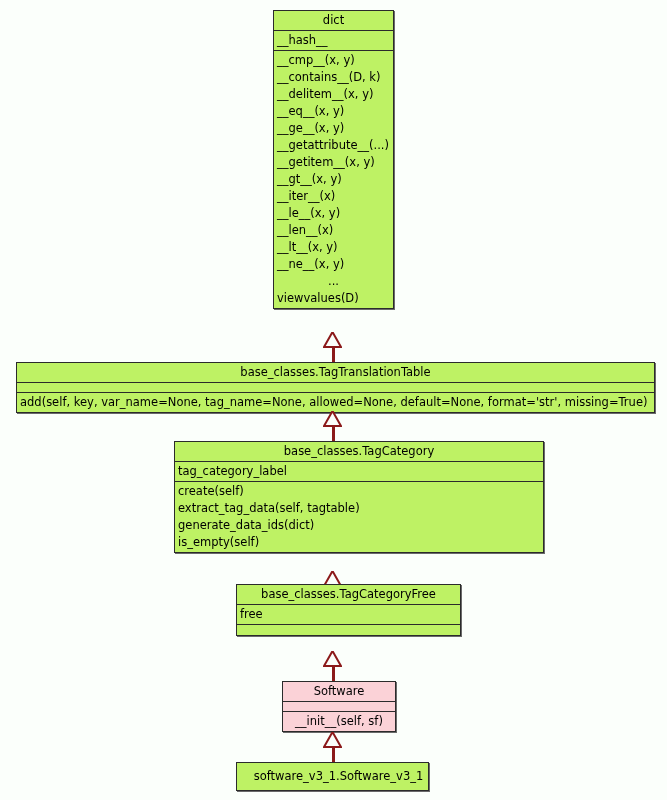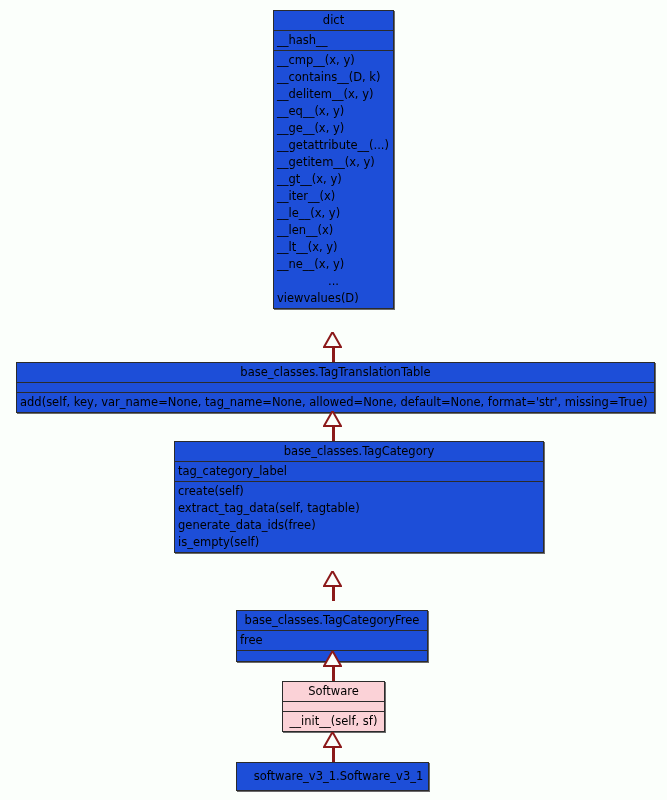--- a/index.html
+++ b/index.html
@@ -15,21 +15,21 @@
     background: #fbfffb;
     font-family: "DejaVu Sans", "Liberation Sans", sans-serif;
     overflow: hidden;
   }
 
   
   .uml-box {
     position: absolute;
     box-sizing: border-box;
     border: 1px solid #2b2b2b;
-    background: #1d4ed8;
+    background: #bef264;
     box-shadow: 1px 1px 0 0 #6a6a6a;
   }
   .uml-box.light {
     background: #fbd2d7;
   }
   .compartment {
     box-sizing: border-box;
     border-bottom: 1px solid #2b2b2b;
   }
   .compartment:last-child {
@@ -128,50 +128,50 @@
   <div class="uml-box" style="left:174px; top:441px; width:370px;">
     <div class="compartment title pad">
       <div class="row center">base_classes.TagCategory</div>
     </div>
     <div class="compartment pad">
       <div class="row">tag_category_label</div>
     </div>
     <div class="compartment pad">
       <div class="row">create(self)</div>
       <div class="row">extract_tag_data(self, tagtable)</div>
-      <div class="row">generate_data_ids(free)</div>
+      <div class="row">generate_data_ids(dict)</div>
       <div class="row">is_empty(self)</div>
     </div>
   </div>
 
   <div class="edge-line" style="left:332px; top:586px; height:15px;"></div>
   <div class="arrowhead" style="left:323px; top:571px;">
     <svg width="19" height="16" viewBox="0 0 19 16">
       <polygon points="9.5,0 18,15 1,15" fill="#fbfffb" stroke="#8b1a1a" stroke-width="2"></polygon>
     </svg>
   </div>
 
-  <div class="uml-box" style="left:236px; top:610px; width:192px;">
+  <div class="uml-box" style="left:236px; top:584px; width:225px;">
     <div class="compartment title pad">
       <div class="row center">base_classes.TagCategoryFree</div>
     </div>
     <div class="compartment pad">
       <div class="row">free</div>
     </div>
     <div class="compartment empty-compartment"></div>
   </div>
 
   <div class="edge-line" style="left:332px; top:666px; height:15px;"></div>
   <div class="arrowhead" style="left:323px; top:651px;">
     <svg width="19" height="16" viewBox="0 0 19 16">
       <polygon points="9.5,0 18,15 1,15" fill="#fbfffb" stroke="#8b1a1a" stroke-width="2"></polygon>
     </svg>
   </div>
 
-  <div class="uml-box light" style="left:282px; top:681px; width:103px;">
+  <div class="uml-box light" style="left:282px; top:681px; width:114px;">
     <div class="compartment title pad">
       <div class="row center">Software</div>
     </div>
     <div class="compartment empty-compartment"></div>
     <div class="compartment pad">
       <div class="row center">__init__(self, sf)</div>
     </div>
   </div>
 
   <div class="edge-line" style="left:332px; top:747px; height:15px;"></div>

